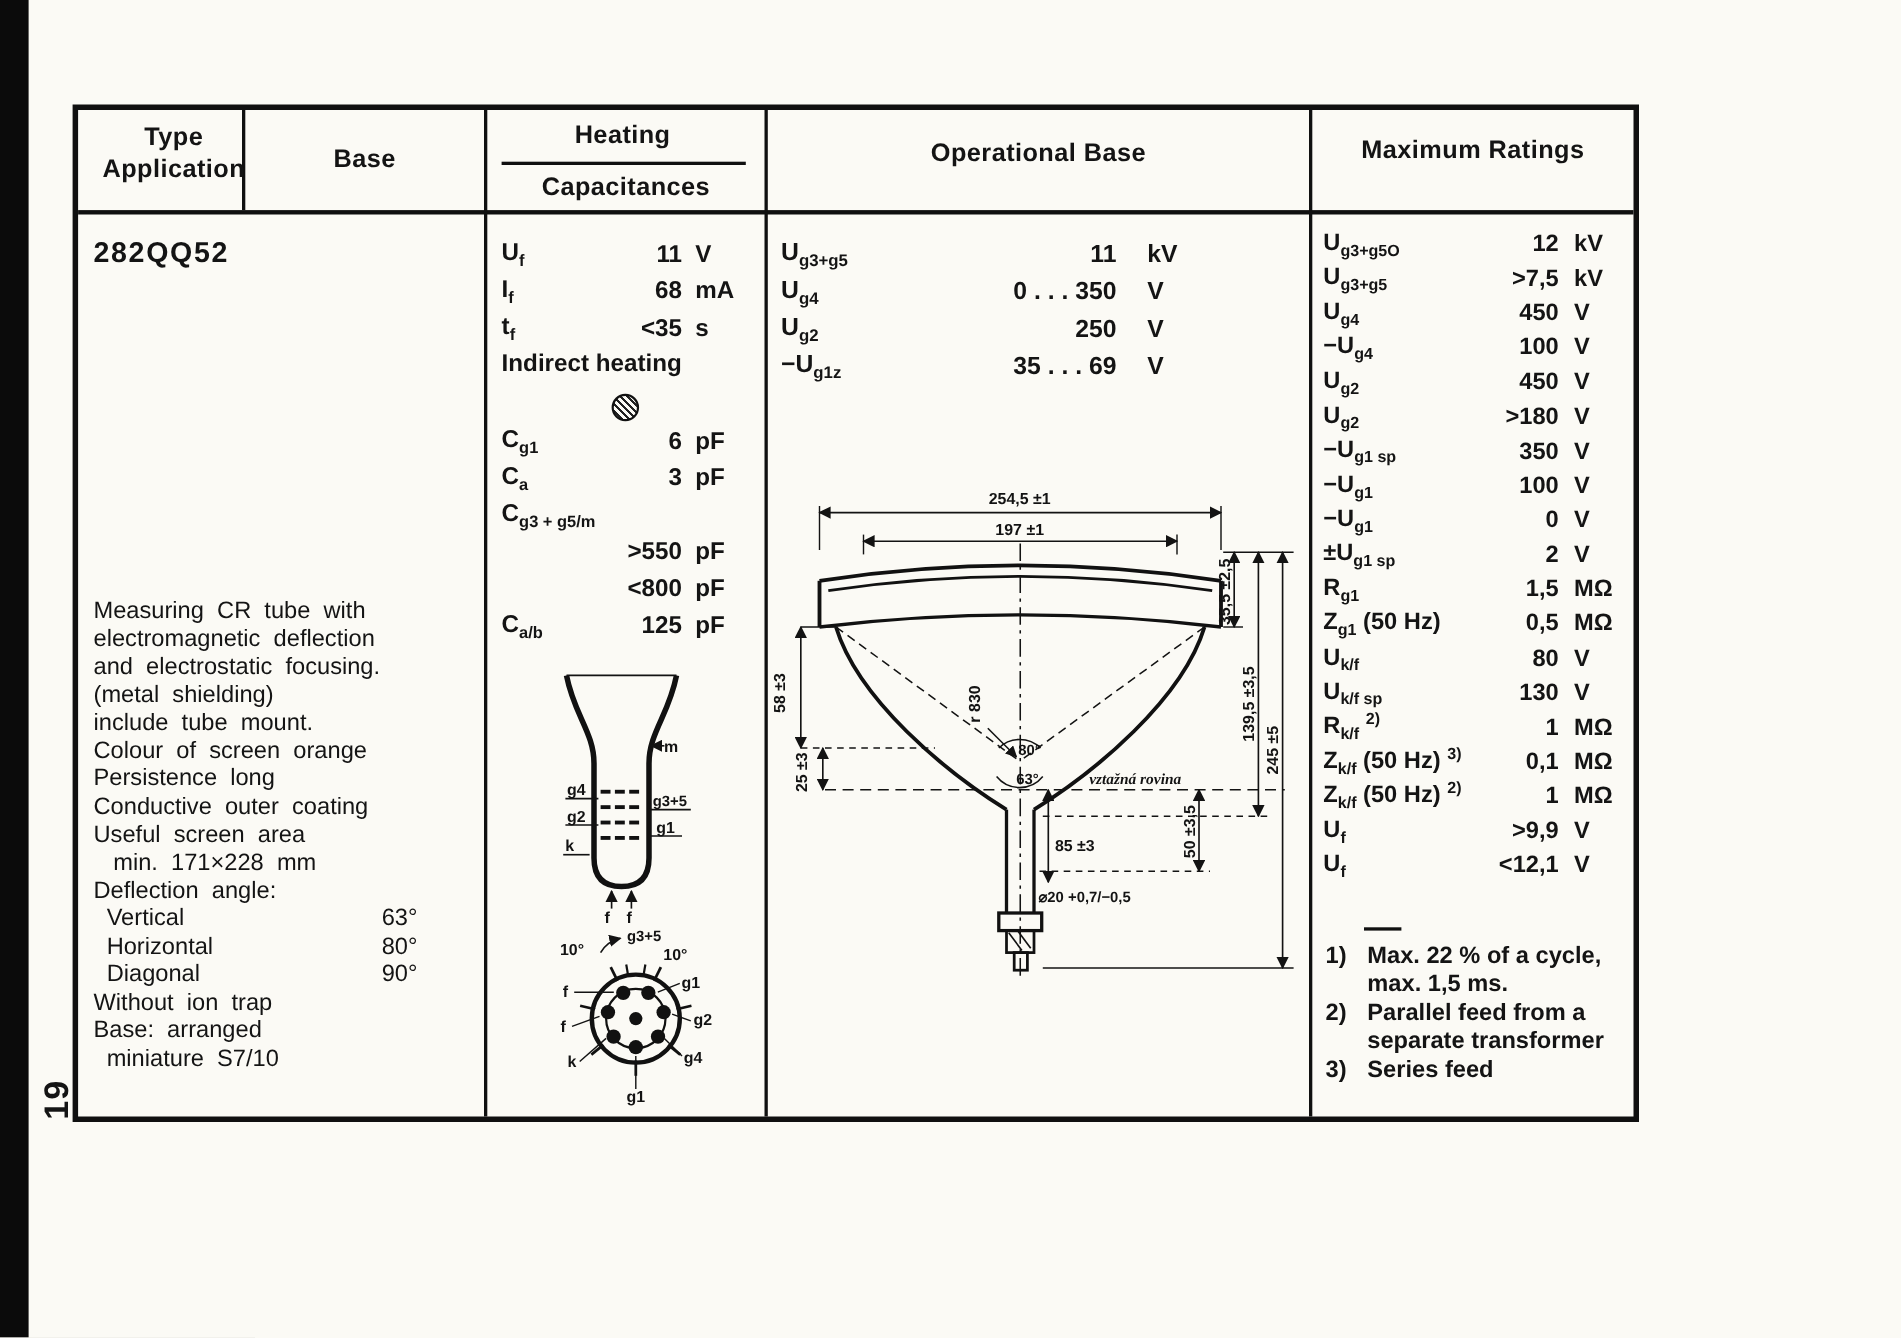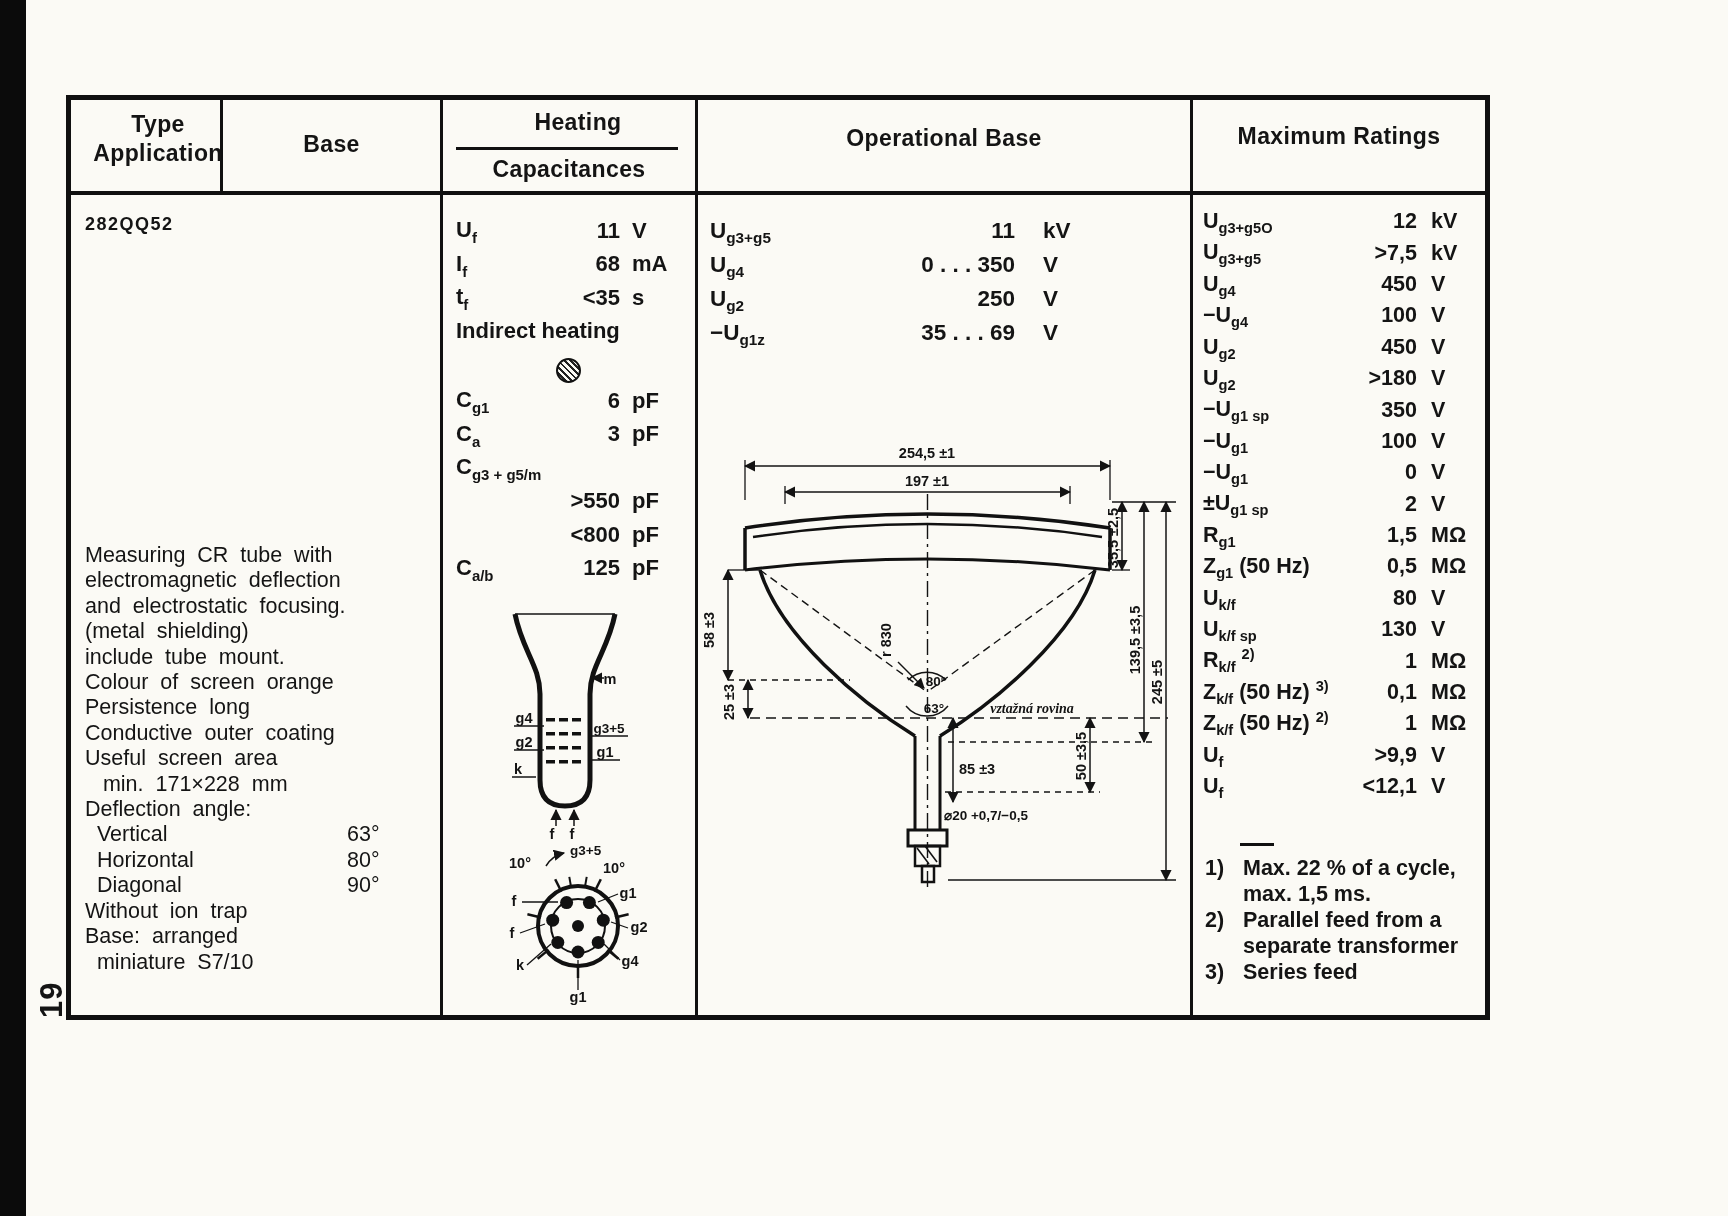--- a/index.html
+++ b/index.html
@@ -4,21 +4,21 @@
 <style>
   *{margin:0;padding:0;box-sizing:border-box}
   html,body{width:1728px;height:1216px}
   body{background:#d8d6d0;font-family:"Liberation Sans",sans-serif;color:#141414}
   .page{position:relative;width:1728px;height:1216px;background:#fbfaf5;overflow:hidden}
   .edge{position:absolute;left:0;top:0;width:26px;height:1216px;background:#0b0b0b}
   .pagenum{position:absolute;left:34px;top:1018px;transform:rotate(-90deg);transform-origin:left top;font-size:31px;font-weight:700;letter-spacing:1px}
   .frame{position:absolute;left:66px;top:95px;width:1424px;height:925px;border:5px solid #101010}
   .vline,.hline{position:absolute;background:#101010}
   .hc{position:absolute;text-align:center;font-size:23px;font-weight:700;letter-spacing:.4px;white-space:nowrap}
-  .typename{position:absolute;left:85px;top:214px;font-size:18px;font-weight:700;letter-spacing:1.5px}
+  .typename{position:absolute;left:85px;top:214px;font-size:26px;font-weight:700;letter-spacing:1.5px}
   
   .rows{position:absolute}
   .drow{display:flex;align-items:center;font-weight:700;white-space:nowrap}
   .lbl{flex:1;white-space:nowrap}
   sub{font-size:.68em}
   sup{font-size:.68em}
   .val{text-align:right;white-space:pre}
   .unit{text-align:left}
   .h .drow{height:33.5px;font-size:22px}
   .h .val{min-width:70px}
@@ -71,21 +71,21 @@
     <div class="vline" style="left:369px;top:0;width:3px;height:915px"></div>
     <div class="vline" style="left:624px;top:0;width:3px;height:915px"></div>
     <div class="vline" style="left:1119px;top:0;width:3px;height:915px"></div>
     <div class="hline" style="left:385px;top:47px;width:222px;height:3px"></div>
 
     <div class="hc" style="left:0;top:10px;width:174px;line-height:29px">
       <div>Type</div>
       <div>Application</div>
     </div>
     <div class="hc" style="left:152px;top:31px;width:217px">Base</div>
-    <div class="hc" style="left:368px;top:9px;width:278px">Heating</div>
+    <div class="hc" style="left:356px;top:9px;width:278px">Heating</div>
     <div class="hc" style="left:372px;top:56px;width:252px">Capacitances</div>
     <div class="hc" style="left:627px;top:25px;width:492px">Operational Base</div>
     <div class="hc" style="left:1122px;top:23px;width:292px">Maximum Ratings</div>
   </div>
 
   <div class="typename">282QQ52</div>
 
   <div class="desc">
       <div class="dline">
       <span class="dtext">Measuring  CR  tube  with</span>

